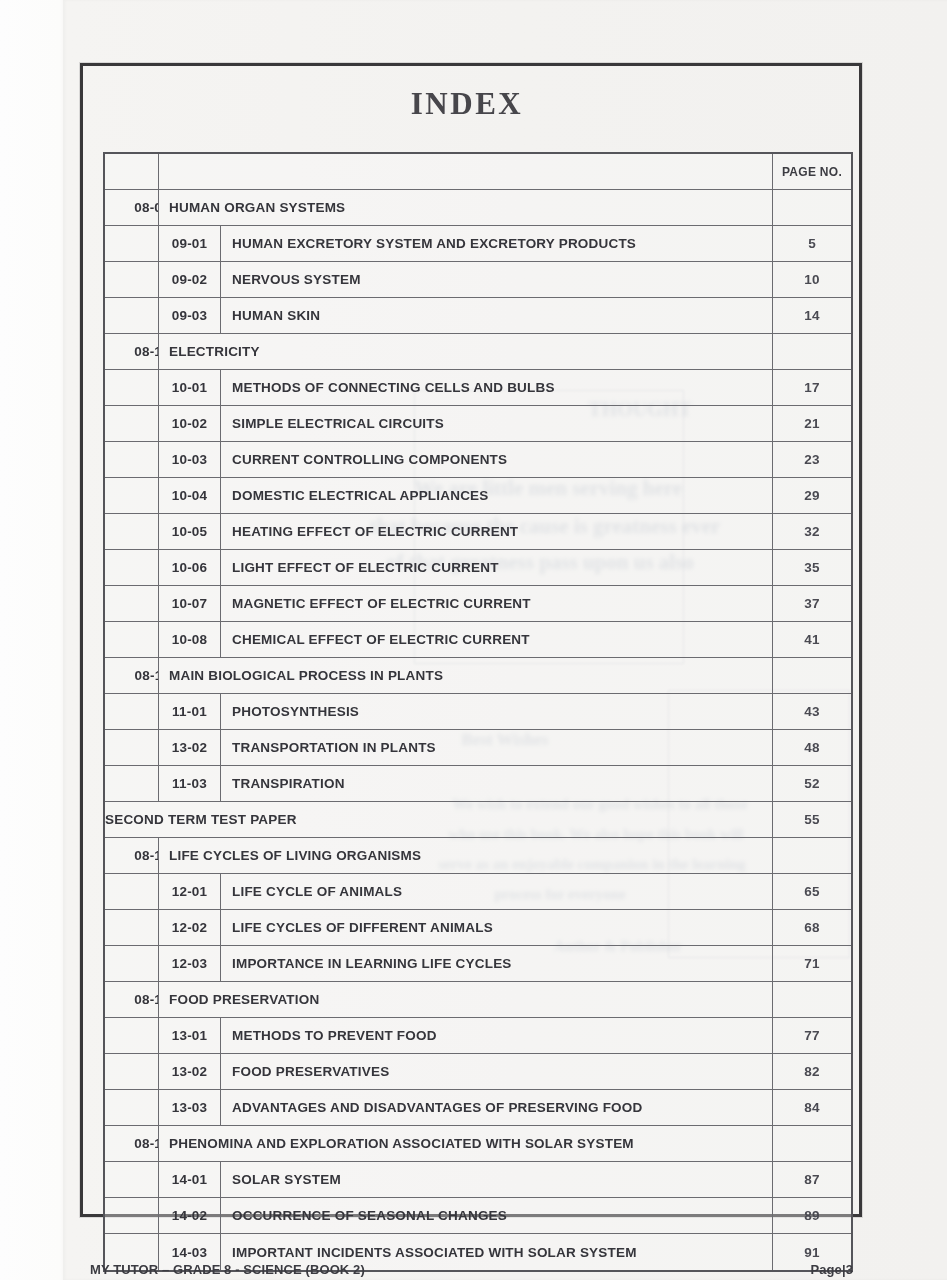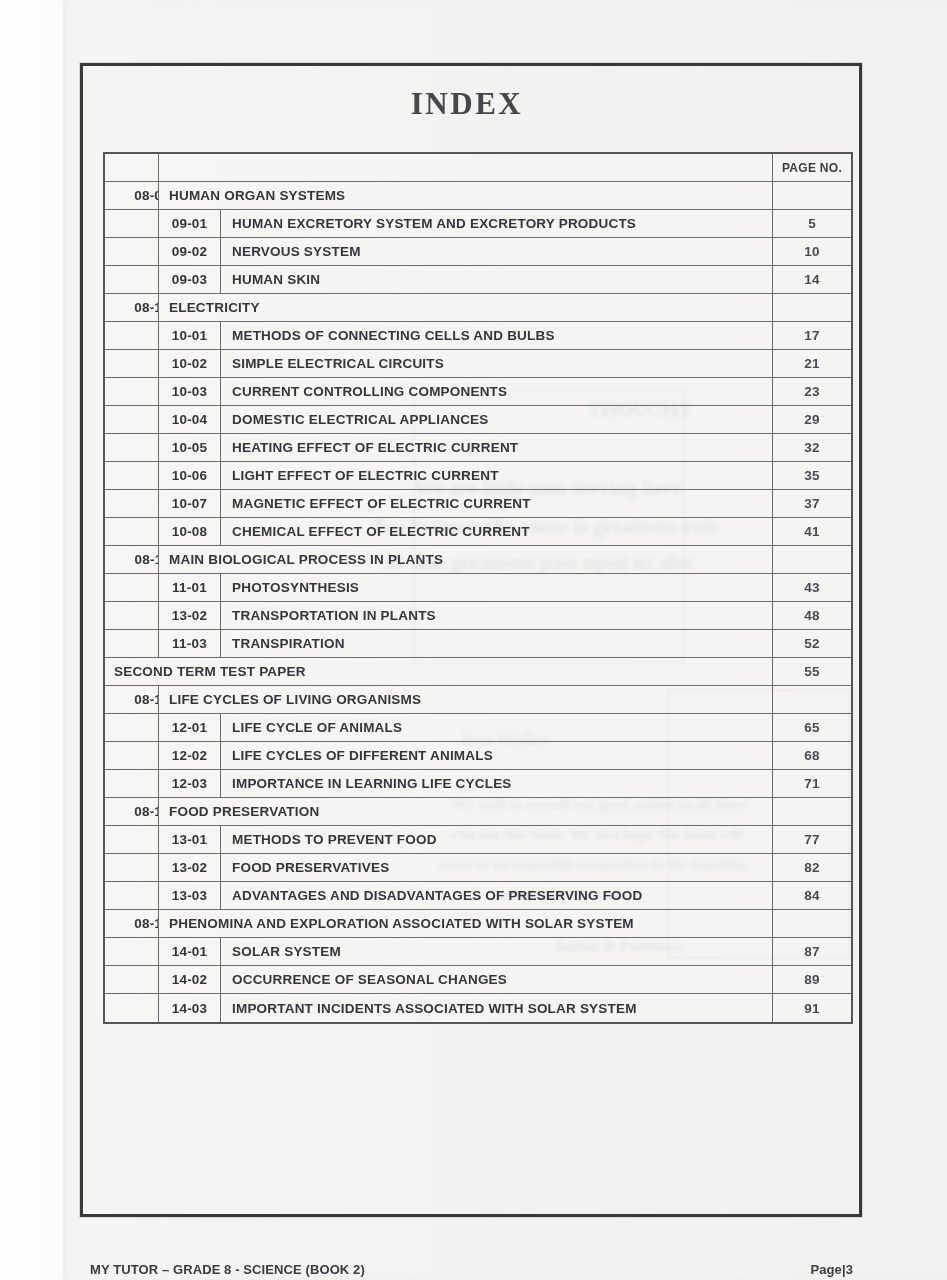--- a/index.html
+++ b/index.html
@@ -33,37 +33,37 @@
     font-weight:bold;font-size:31px;letter-spacing:2.5px;
     color:#47464b;
   }
   .toc{
     position:absolute;left:103px;top:152px;width:750px;
     box-sizing:border-box;
     border:2px solid #55555a;
     background:rgba(250,250,249,0.35);
   }
   .row{
-    display:flex;height:28px;
+    display:flex;height:36px;
     box-sizing:border-box;
     border-bottom:1px solid #6b6b70;
   }
   .row:last-child{border-bottom:none;}
   .cell{
     display:flex;align-items:center;
     box-sizing:border-box;
     color:#35353b;
     font-size:13.5px;font-weight:bold;letter-spacing:0.2px;
     white-space:nowrap;overflow:hidden;
   }
   .c1{width:54px;justify-content:center;border-right:1px solid #6b6b70;padding-left:41px;}
   .c2{width:62px;justify-content:center;border-right:1px solid #6b6b70;}
   .c3{flex:1;padding-left:11px;border-right:1px solid #6b6b70;}
   .c23{flex:1;padding-left:10px;border-right:1px solid #6b6b70;}
-  .c123{flex:1;padding-left:9px;border-right:1px solid #6b6b70;}
+  .c123{flex:1;border-right:1px solid #6b6b70;}
   .c4{width:78px;justify-content:center;}
   .pageno{font-size:12px;color:#3c3c42;letter-spacing:0.3px;}
   .page{color:#4a4a52;}
   .footer-left,.footer-right{
     position:absolute;top:1222px;
     font-size:13px;font-weight:bold;color:#3b3b41;letter-spacing:0.1px;margin-top:40px;
   }
   .footer-left{left:90px;}
   .footer-right{right:94px;}
   

